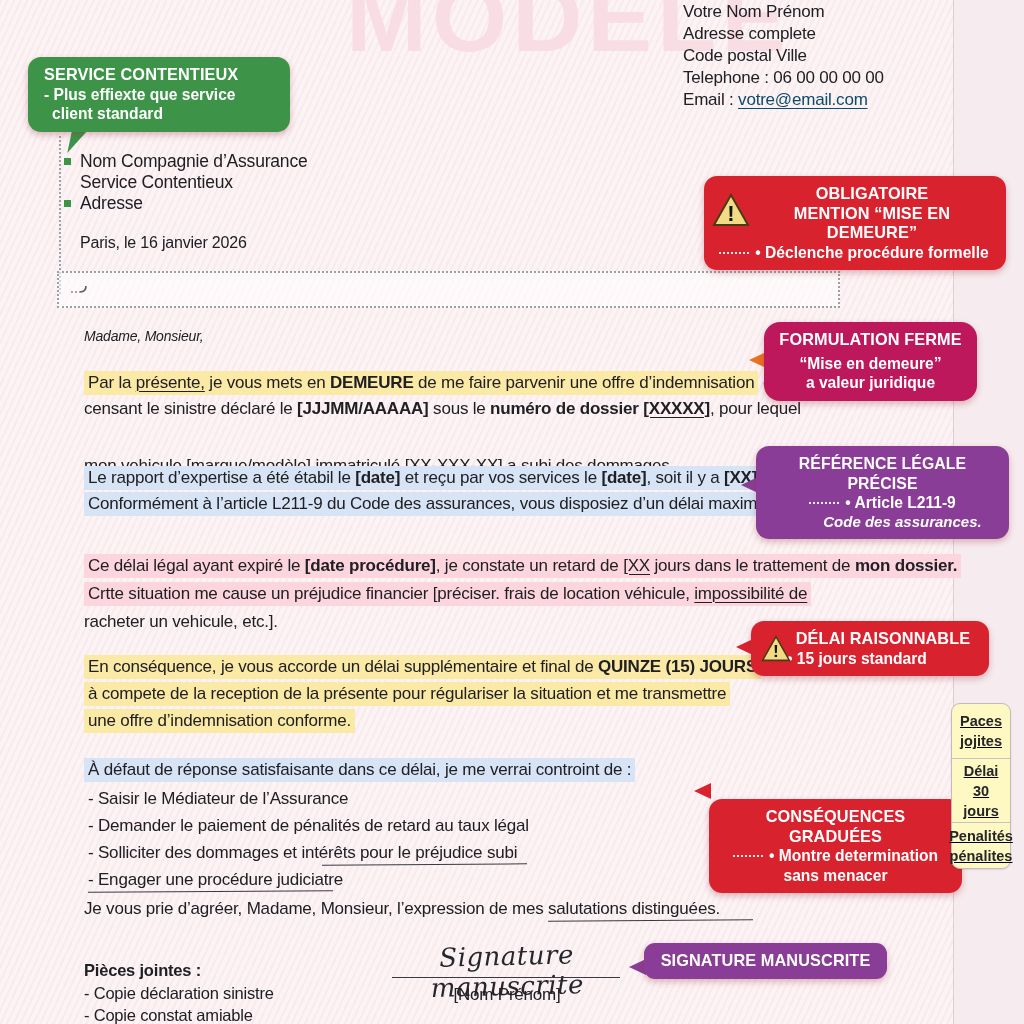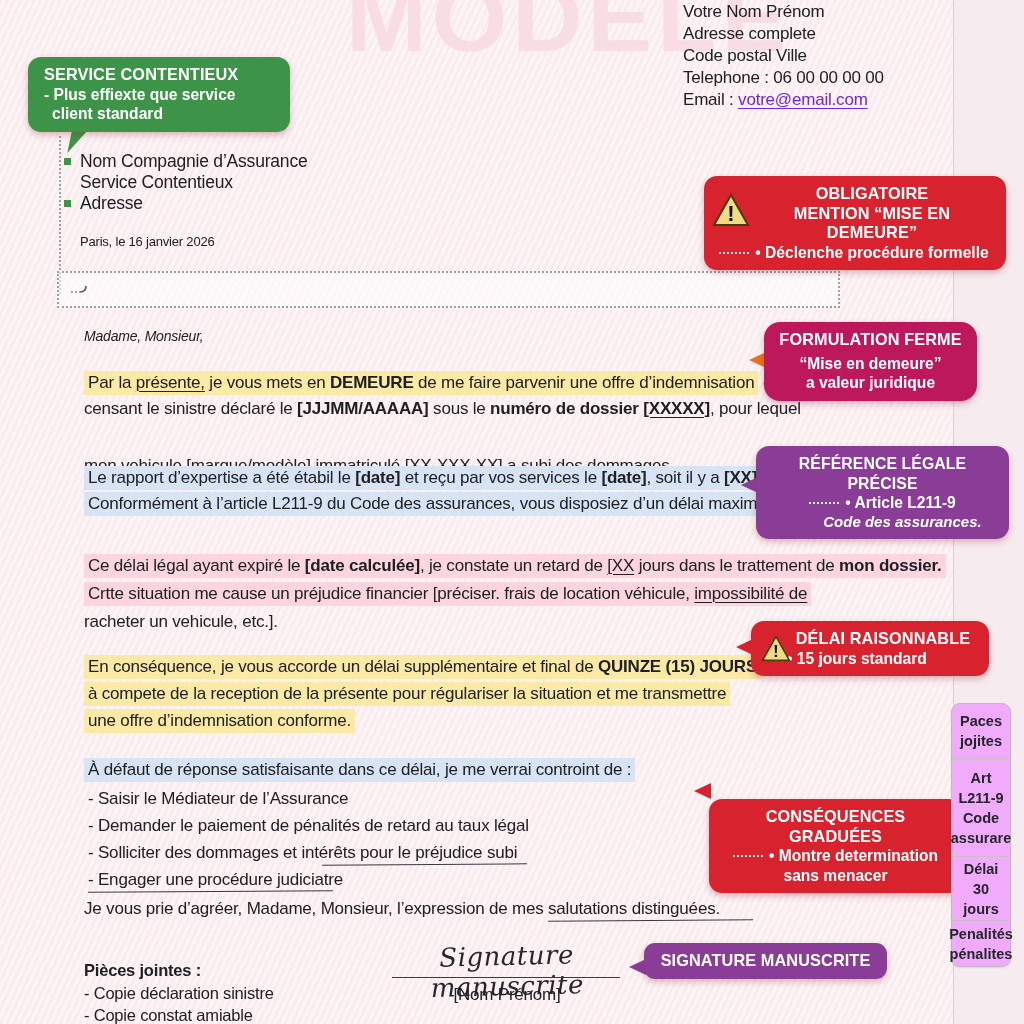--- a/index.html
+++ b/index.html
@@ -27,59 +27,59 @@
   .c-it{font-style:italic;font-weight:700;font-size:15px;line-height:18px;}
   .lead{display:inline-block;width:30px;border-bottom:2px dotted rgba(255,255,255,.9);margin:0 6px 4px 0;}
   .tail{position:absolute;width:0;height:0;z-index:3;}
   .tail-dn-green{left:70px;top:127px;border-top:26px solid #3d9449;border-right:18px solid transparent;transform:skewX(-12deg);}
   .tail-dn-red{left:800px;top:244px;border-top:26px solid #d8232f;border-left:6px solid transparent;border-right:16px solid transparent;transform:skewX(8deg);}
   .tail-lf{border-top:8px solid transparent;border-bottom:8px solid transparent;border-right:17px solid #e87220;}
   .vdots{position:absolute;left:59px;top:136px;height:158px;border-left:2px dotted #9aa2ae;z-index:2;}
   .objet-box{position:absolute;left:57px;top:271px;width:783px;height:37px;border:2px dotted #9aa0a8;background:rgba(255,255,255,.55);z-index:2;display:flex;align-items:center;padding-left:10px;box-sizing:border-box;}
   .bullet-sq{position:absolute;width:7px;height:7px;background:#3d9449;z-index:2;}
   .hline{position:absolute;border-top:1.5px solid #3a3a42;z-index:2;transform:rotate(-0.4deg);}
-  .tabwrap{position:absolute;left:951px;top:703px;width:58px;background:#f0abfc;border:1px solid #c6b9be;border-radius:9px;z-index:6;box-shadow:0 1px 2px rgba(0,0,0,.10);}
+  .tabwrap{position:absolute;left:951px;top:703px;width:58px;background:#fef9c3;border:1px solid #c6b9be;border-radius:9px;z-index:6;box-shadow:0 1px 2px rgba(0,0,0,.10);text-decoration:underline;}
   .mtab{display:flex;align-items:center;justify-content:center;text-align:center;font-size:14.5px;font-weight:600;color:#25252a;white-space:pre-line;line-height:20px;padding:4px 2px;box-sizing:border-box;}
   .mtab + .mtab{border-top:1px solid #cdc0c5;}
   .t1{height:54px;}.t2{height:98px;}.t3{height:64px;}.t4{height:46px;}
   .sig{position:absolute;left:392px;top:941px;width:230px;text-align:center;z-index:2;
        font-family:"DejaVu Serif",serif;font-style:italic;font-size:26px;color:#26262c;letter-spacing:.5px;transform:rotate(-1.5deg);}
   .sigline{position:absolute;left:392px;top:977px;width:228px;border-top:1.6px solid #3a3a42;z-index:2;}
   .warn{position:absolute;}
 </style>
 </head>
 <body>
 
 <div class="edge"></div>
 
 <div class="wm">MODÈLE</div>
 
 <div class="line" style="left:683px;top:2px;">Votre Nom Prénom</div>
 <div class="line" style="left:683px;top:24px;">Adresse complete</div>
 <div class="line" style="left:683px;top:46px;">Code postal Ville</div>
 <div class="line" style="left:683px;top:68px;">Telephone : 06 00 00 00 00</div>
 <div class="line" style="left:683px;top:90px;">
-  <span>Email : </span><span class="u" style="color:#6d28d9;">votre@email.com</span>
+  <span>Email : </span><span class="u" style="color:#0c4a6e;">votre@email.com</span>
 </div>
 
 <div class="callout c-green" style="left:28px;top:57px;width:236px;">
   <div class="c-title">SERVICE CONTENTIEUX</div>
   <div class="c-line">- Plus effiexte que service</div>
   <div class="c-line" style="padding-left:8px;">client standard</div>
 </div>
 <div class="tail tail-dn-green"></div>
 
 <div class="vdots"></div>
 
 <div class="bullet-sq" style="left:64px;top:158px;"></div>
 <div class="bullet-sq" style="left:64px;top:200px;"></div>
 <div class="line" style="left:80px;top:151px;font-size:17.5px;">Nom Compagnie d’Assurance</div>
 <div class="line" style="left:80px;top:172px;font-size:17.5px;">Service Contentieux</div>
 <div class="line" style="left:80px;top:193px;font-size:17.5px;">Adresse</div>
-<div class="line" style="left:80px;top:234px;font-size:13px;">Paris, le 16 janvier 2026</div>
+<div class="line" style="left:80px;top:234px;font-size:16px;">Paris, le 16 janvier 2026</div>
 
 <div class="callout c-red" style="left:704px;top:176px;width:284px;padding-left:8px;">
   <svg class="warn" style="left:8px;top:17px;" width="38" height="34" viewBox="0 0 38 34">
     <path d="M19 2 L36 32 L2 32 Z" fill="#f1dc85" stroke="#4a3c10" stroke-width="2"></path>
     <text x="19" y="28" font-size="22" font-weight="bold" text-anchor="middle" fill="#141414">!</text>
   </svg>
   <div class="c-title" style="margin-left:36px;">OBLIGATOIRE</div>
   <div class="c-title" style="margin-left:36px;">MENTION “MISE EN DEMEURE”</div>
   <div class="c-line"><span class="lead"></span><span>• Déclenche procédure formelle</span></div>
 </div>
@@ -119,21 +119,21 @@
 <div class="tail tail-lf" style="left:741px;top:477px;border-right-color:#8a3d96;"></div>
 
 <div class="line" style="left:84px;top:468px;">
   <span class="hb"><span>Le rapport d’expertise a été étabil le </span><span class="b">[date]</span><span> et reçu par vos services le </span><span class="b">[date]</span><span>, soit il y a </span><span class="b">[XX]</span><span> jours.</span></span>
 </div>
 <div class="line" style="left:84px;top:494px;">
   <span class="hb" style="padding-right:60px;">Conformément à l’article L211-9 du Code des assurances, vous disposiez d’un délai maximum de 30 jours...</span>
 </div>
 
 <div class="line" style="left:84px;top:556px;">
-  <span class="hp"><span>Ce délai légal ayant expiré le </span><span class="b">[date calculée]</span><span>, je constate un retard de </span><span class="u">[XX</span><span> jours dans le trattement de </span><span class="b">mon dossier.</span></span>
+  <span class="hp"><span>Ce délai légal ayant expiré le </span><span class="b">[date procédure]</span><span>, je constate un retard de </span><span class="u">[XX</span><span> jours dans le trattement de </span><span class="b">mon dossier.</span></span>
 </div>
 <div class="line" style="left:84px;top:584px;">
   <span class="hp"><span>Crtte situation me cause un préjudice financier [préciser. frais de location véhicule, </span><span class="u">impossibilité de</span></span>
 </div>
 <div class="line" style="left:84px;top:612px;">racheter un vehicule, etc.].</div>
 
 <div class="callout c-red" style="left:751px;top:621px;width:222px;padding-left:6px;">
   <svg class="warn" style="left:10px;top:14px;" width="30" height="27" viewBox="0 0 38 34">
     <path d="M19 2 L36 32 L2 32 Z" fill="#f1dc85" stroke="#4a3c10" stroke-width="2"></path>
     <text x="19" y="28" font-size="22" font-weight="bold" text-anchor="middle" fill="#141414">!</text>
@@ -182,21 +182,17 @@
 <div class="line" style="left:392px;top:985px;width:230px;text-align:center;">[Nom Prénom]</div>
 
 <div class="callout c-purple" style="left:644px;top:943px;width:223px;border-radius:11px;">
   <div class="c-title">SIGNATURE MANUSCRITE</div>
 </div>
 <div class="tail tail-lf" style="left:629px;top:959px;border-right-color:#8a3d96;"></div>
 
 <div class="tabwrap">
   <div class="mtab t1">Paces
 jojites</div>
-  <div class="mtab t2">Art
-L211-9
-Code
-assurare</div>
   <div class="mtab t3">Délai
 30 jours</div>
   <div class="mtab t4">Penalités
 pénalites</div>
 </div>
 
 </body></html>

